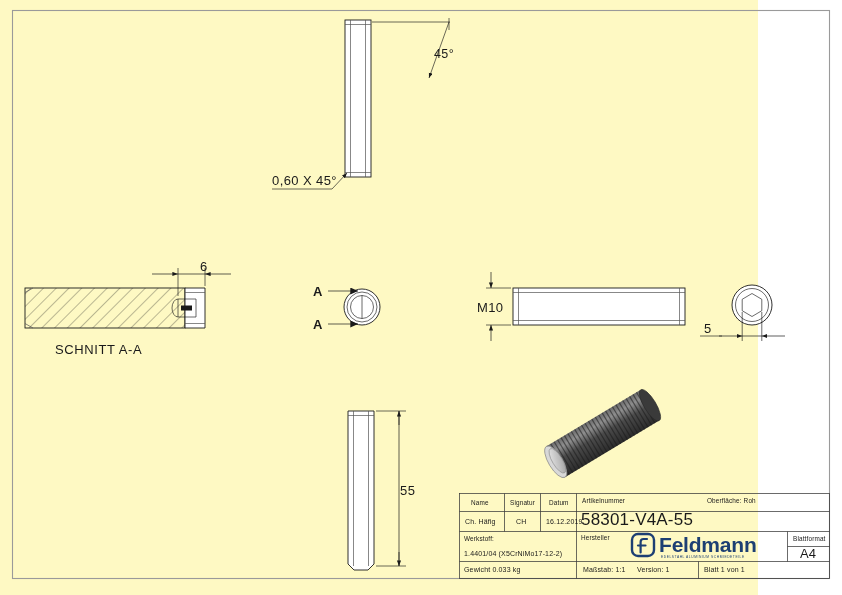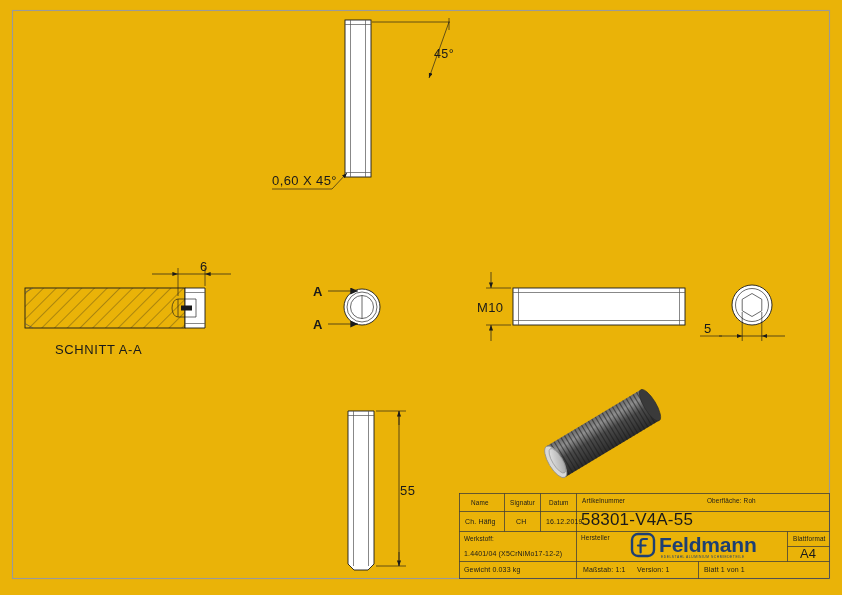--- a/index.html
+++ b/index.html
@@ -11,23 +11,23 @@
     width: 842px;
     height: 595px;
     font-family: "Liberation Sans", sans-serif;
     color: #1a1a1a;
     overflow: hidden;
     position: relative;
   }
   #sheet {
     position: absolute;
     left: 0; top: 0;
-    width: 842px;
+    width: 758px;
     height: 595px;
-    background: #eab308;
+    background: #fef9c3;
   }
   svg.drawing {
     position: absolute;
     left: 0; top: 0;
     width: 842px;
     height: 595px;
   }
   text {
     font-family: "Liberation Sans", sans-serif;
     fill: #1a1a1a;

